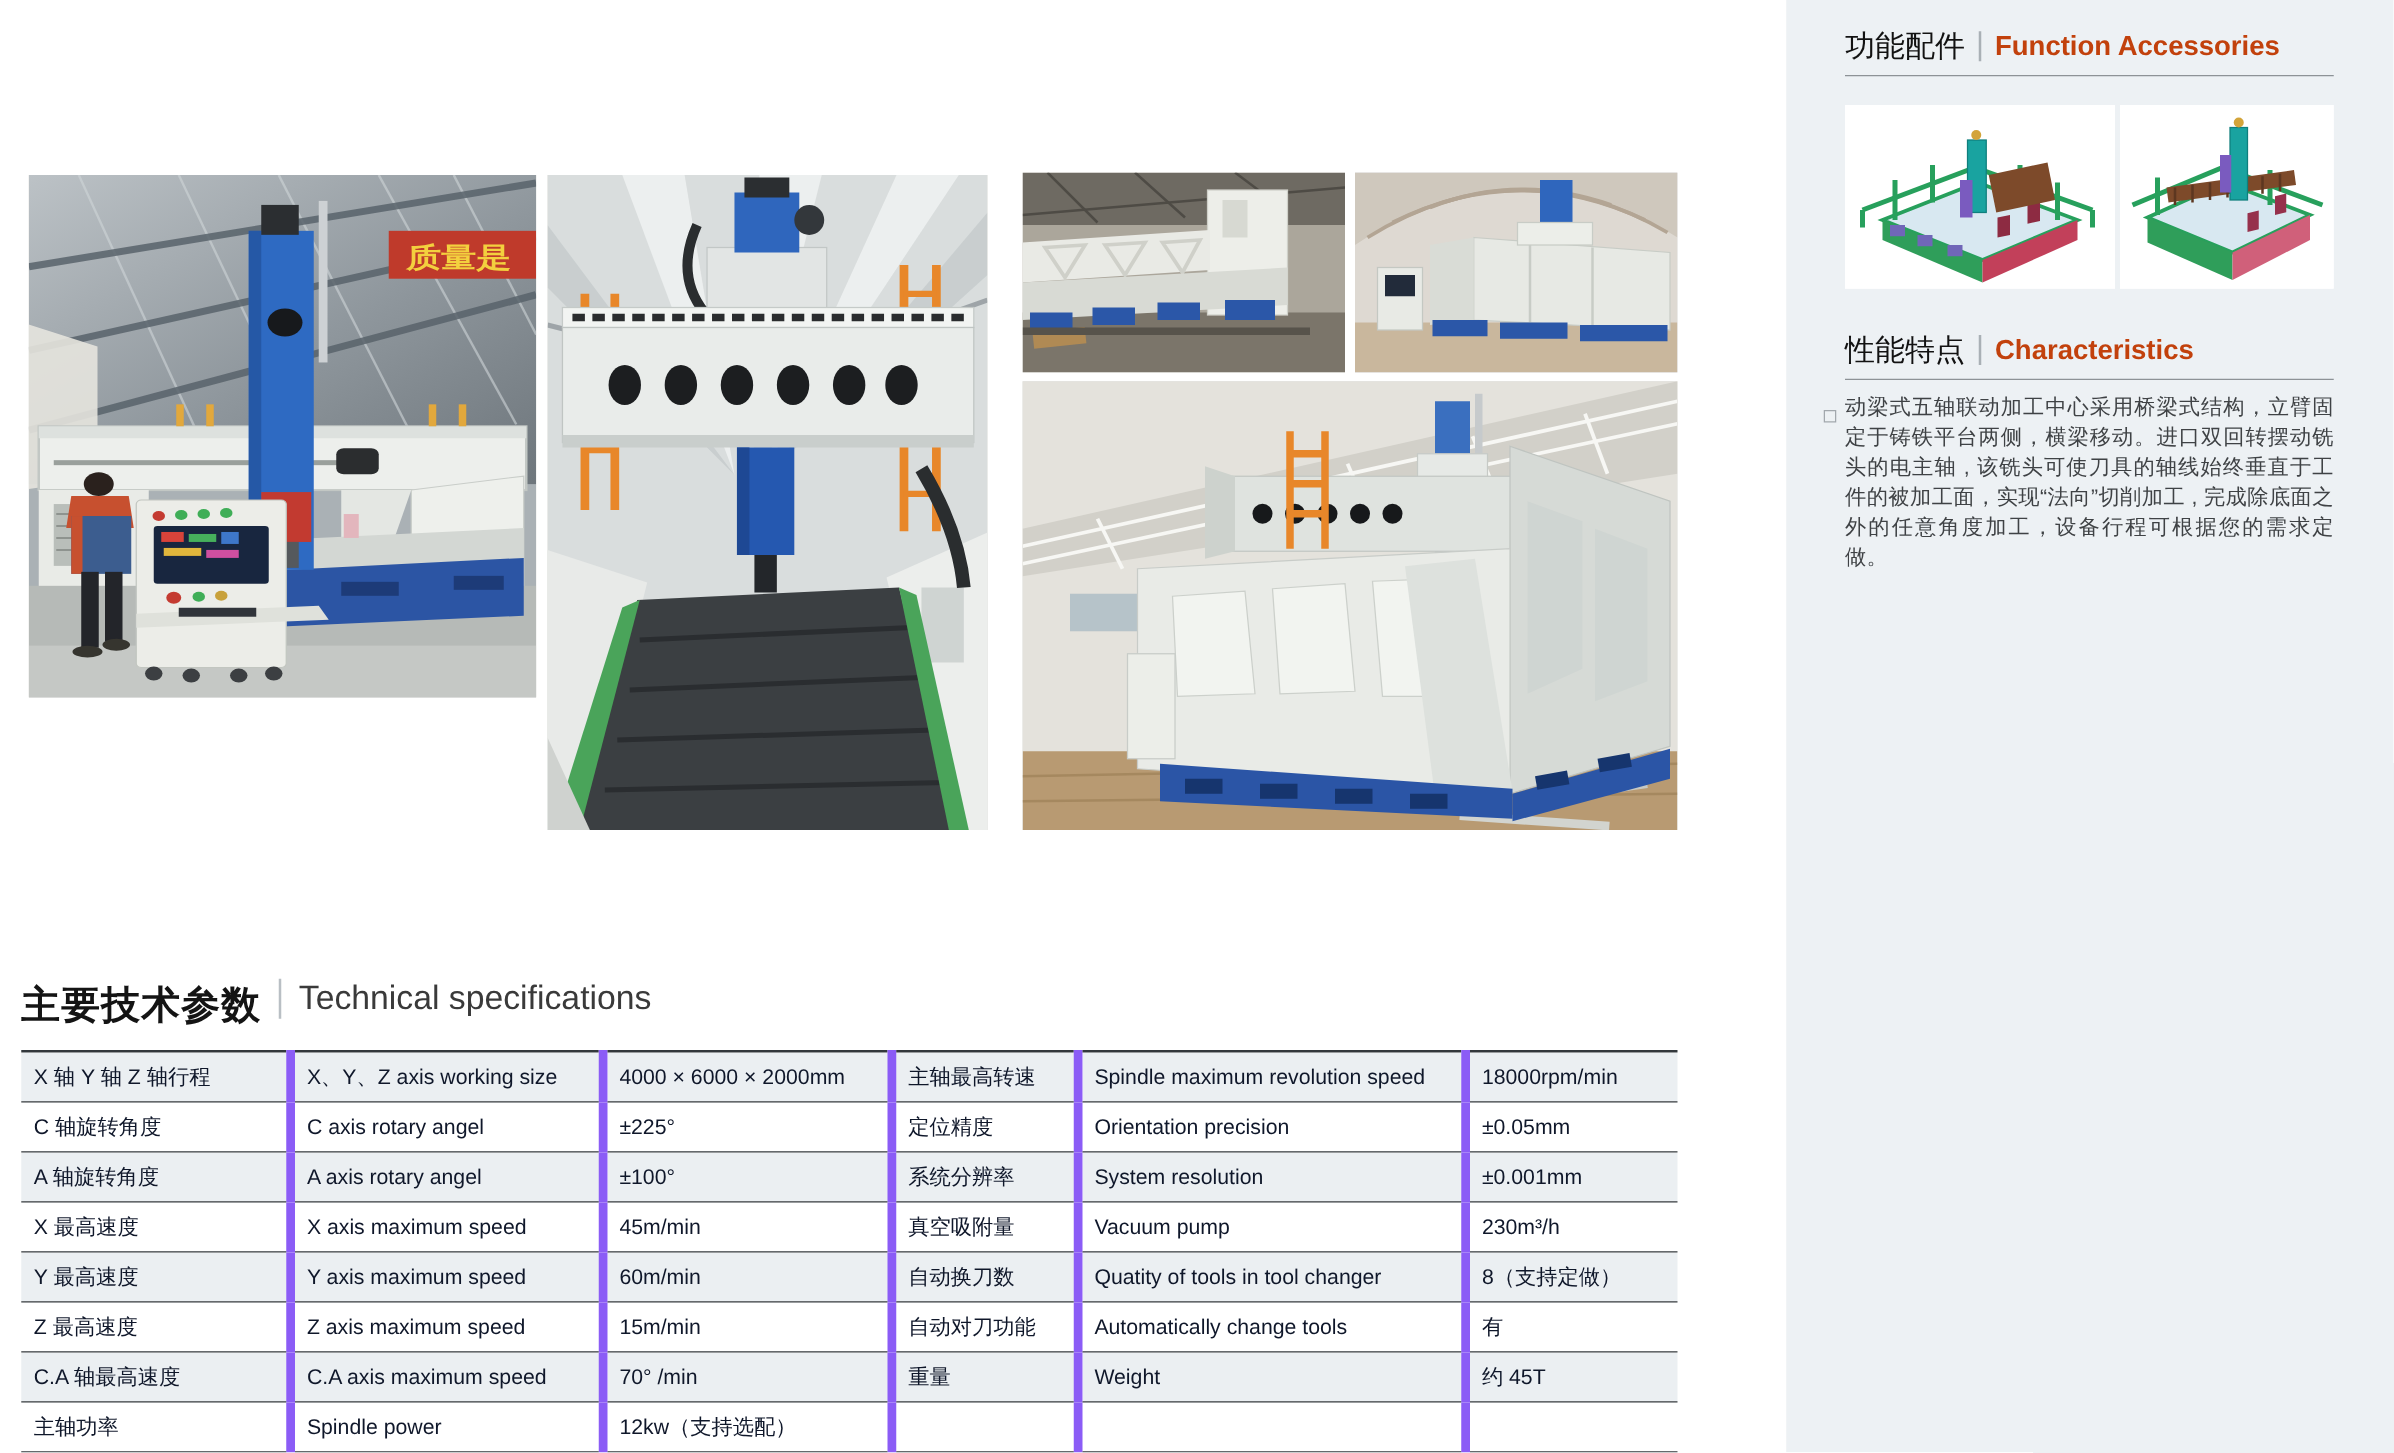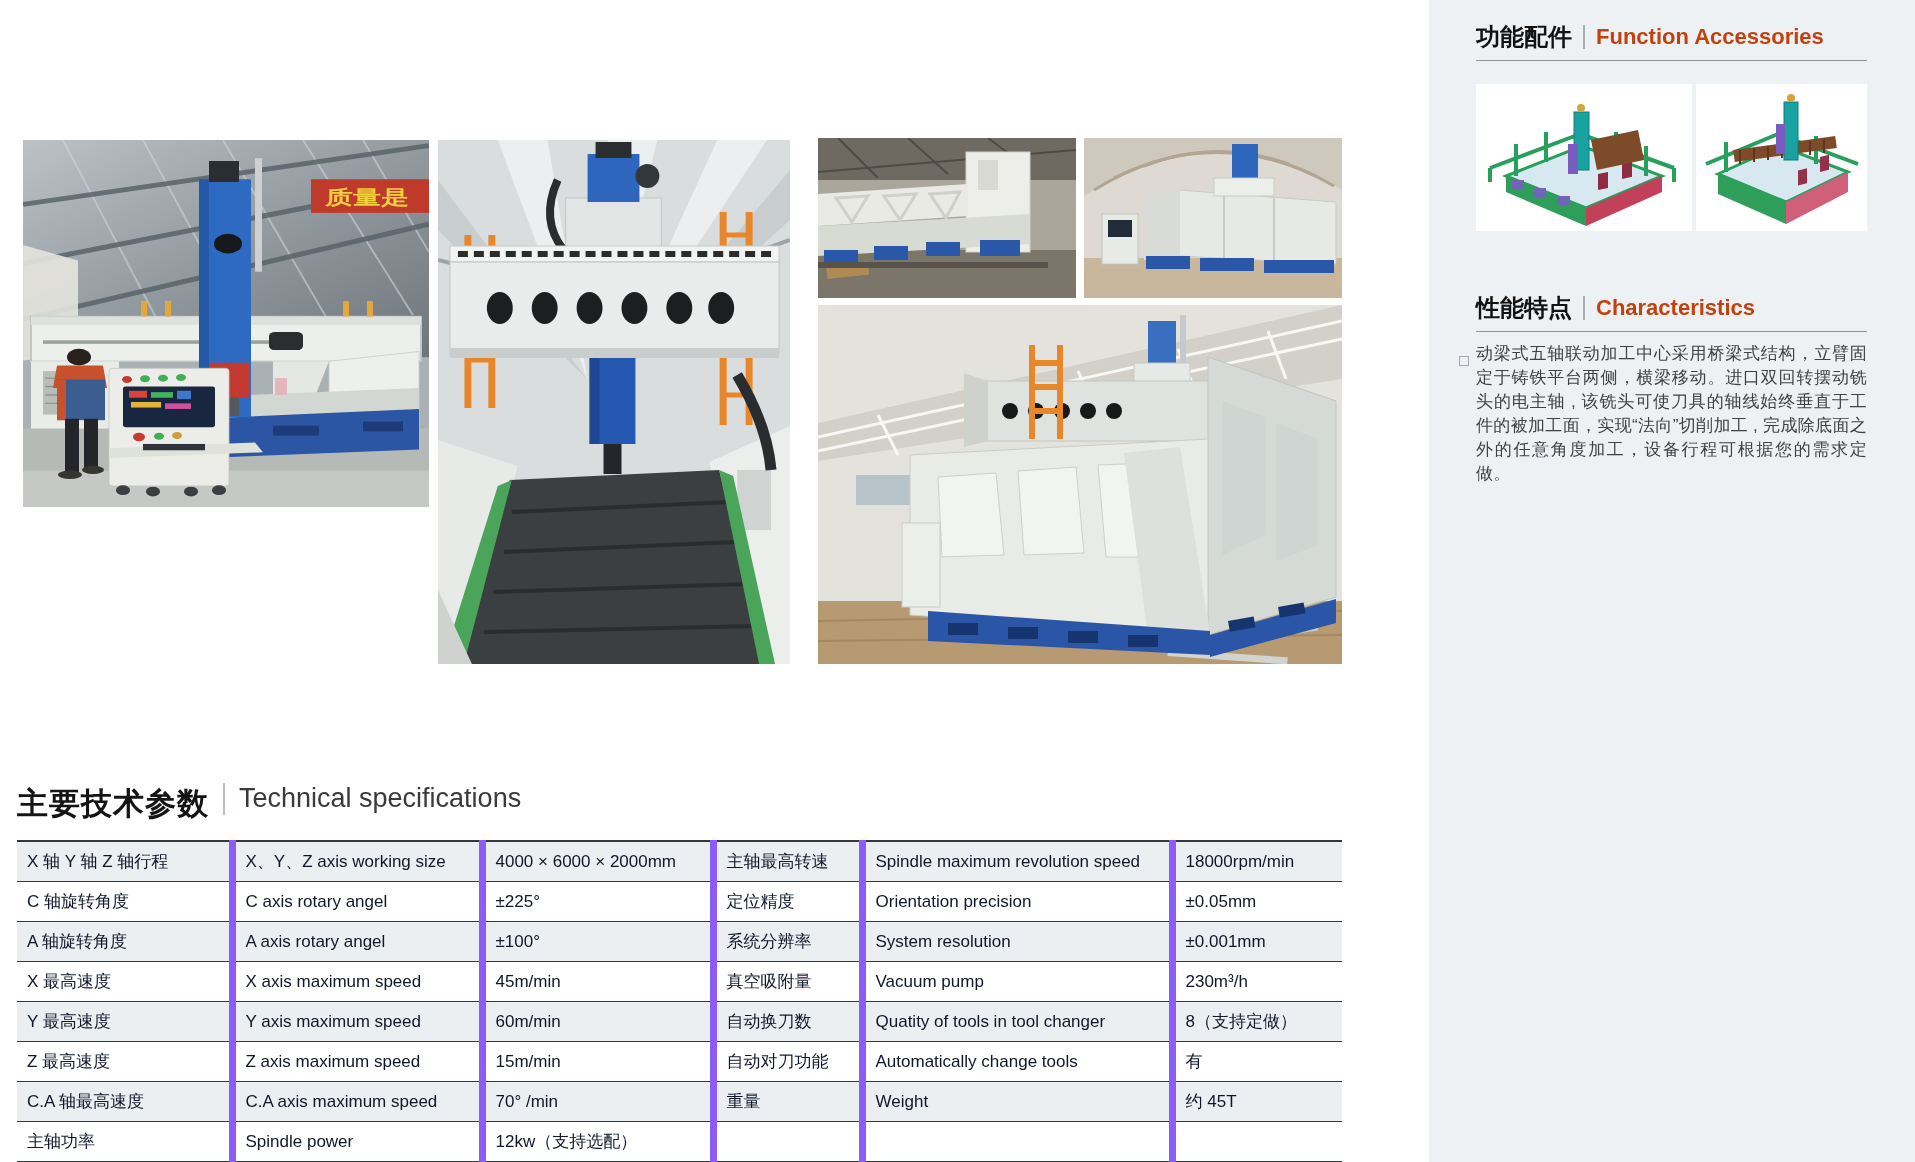--- a/index.html
+++ b/index.html
@@ -1,20 +1,20 @@
 <!DOCTYPE html>
 <html><head>
 <meta charset="utf-8">
 <style>
   html,body{margin:0;padding:0;background:#fff;}
   .page{position:relative;width:1915px;height:1162px;background:#ffffff;overflow:hidden;
         font-family:"Liberation Sans", sans-serif;color:#474b4e;}
   .photo{position:absolute;overflow:hidden;background:#dcdcd8;}
   .photo svg{display:block;width:100%;height:100%;}
-  #photo1{left:23px;top:140px;width:406px;height:367px;}
+  #photo1{left:23px;top:140px;width:406px;height:418px;}
   #photo2{left:438px;top:140px;width:352px;height:524px;}
   #photo3{left:818px;top:138px;width:258px;height:160px;}
   #photo4{left:1084px;top:138px;width:258px;height:160px;}
   #photo5{left:818px;top:305px;width:524px;height:359px;}
 
   
   .spec-title{position:absolute;left:17px;top:783px;display:flex;height:46px;}
   .spec-title .cn{font-size:31px;font-weight:bold;color:#141414;letter-spacing:1px;}
   .spec-title .bar{width:2px;height:32px;background:#b9bfc4;margin:0 14px;}
   .spec-title .en{font-size:27px;color:#3a3a3a;}
@@ -25,31 +25,31 @@
                  border-bottom:1px solid #33383c;white-space:nowrap;overflow:hidden;}
   .spec-table tr:nth-child(odd) td{background:#ebeff2;}
   .spec-table td + td{border-left:7px solid #8b5cf6;margin-top:43px;}
   .spec-table{border-top:2px solid #33383c;border-bottom:2px solid #33383c;}
   .spec-table tr:last-child td{border-bottom:none;}
 
   
   .sidebar{position:absolute;left:1429px;top:0;width:486px;height:1162px;background:#edf1f4;}
   .sb-inner{padding:0 48px 0 47px;}
   .sb-head{display:flex;align-items:center;height:34px;}
-  .sb-head .cn{font-size:24px;font-weight:bold;color:#121212;}
+  .sb-head .cn{font-size:24px;font-weight:normal;color:#121212;}
   .sb-head .bar{width:2px;height:24px;background:#a9b0b5;margin:0 11px;}
   .sb-head .en{font-size:22px;font-weight:bold;color:#c2410c;}
   .sb-h1{margin-top:20px;}
   .sb-rule{height:1px;background:#8d9296;border:0;margin:6px 0 0 0;}
   .acc-images{margin-top:23px;height:147px;display:flex;gap:4px;}
   .acc-img{background:#ffffff;height:147px;overflow:hidden;}
   .acc-img svg{display:block;width:100%;height:100%;}
   #acc1{width:216px;}
   #acc2{width:171px;}
-  .sb-h2{margin-top:60px;}
+  .sb-h2{margin-top:32px;}
   .char-list{margin:10px 0 0 0;padding:0;list-style:none;}
   .char-list li{position:relative;font-size:17px;line-height:24px;color:#3f4245;
                 text-align:justify;letter-spacing:0.2px;}
   .bullet-sq{position:absolute;left:-17px;top:14px;width:8px;height:8px;
              border:1px solid #a2a8ad;background:transparent;}
 </style>
 </head>
 <body>
 
 <div class="page">

